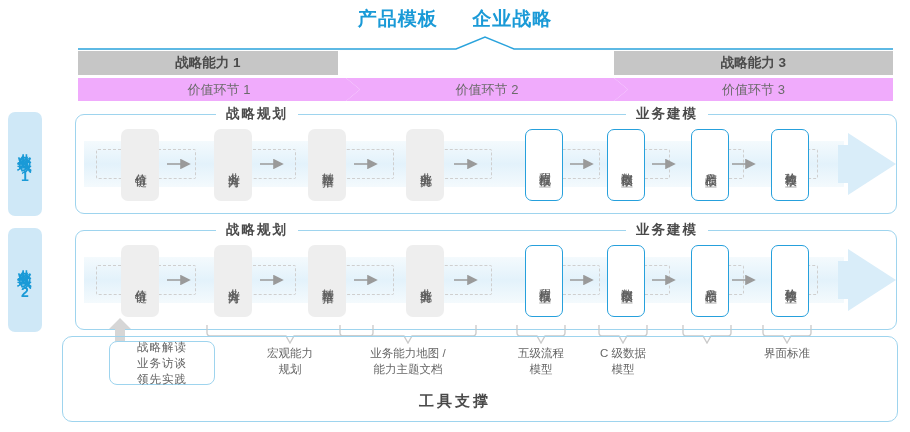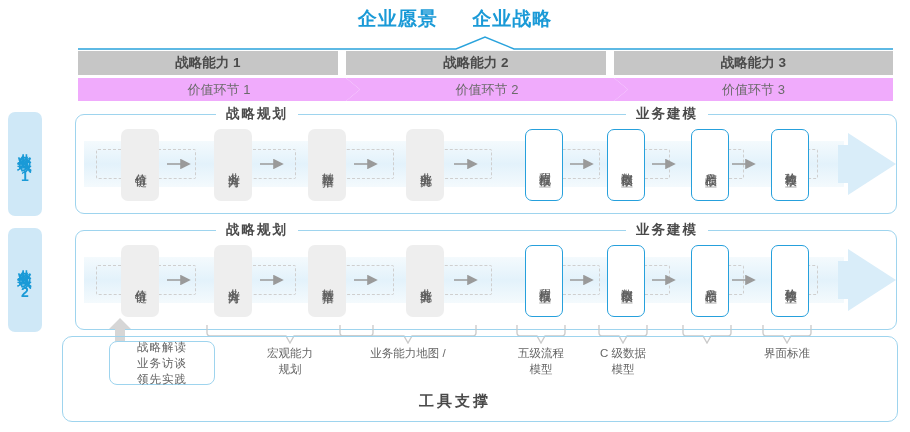--- a/index.html
+++ b/index.html
@@ -128,31 +128,30 @@
     font-weight:bold; font-size:15px; letter-spacing:3px;
   }
   .up-arrow{ position:absolute; }
 </style>
 </head>
 <body>
 
 <div id="root">
 
   <div class="title-row">
-    <span>企业愿景</span>
+    <span>产品模板</span>
     <span class="title-gap"></span>
     <span>企业战略</span>
   </div>
 
   <svg class="peak-line" viewBox="0 0 815 14" preserveAspectRatio="none">
     <path d="M0,13 L378,13 L407,1 L436,13 L815,13" fill="none" stroke="#2aa3dc" stroke-width="1.4"></path>
   </svg>
 
   <div class="cap-bar" style="left:78px;  width:260px;">战略能力 1</div>
-  <div class="cap-bar" style="left:346px; width:260px;">战略能力 2</div>
   <div class="cap-bar" style="left:614px; width:279px;">战略能力 3</div>
 
   <div class="chev first" style="left:78px;  width:282px;">价值环节 1</div>
   <div class="chev mid" style="left:346px; width:282px;">价值环节 2</div>
   <div class="chev last" style="left:614px; width:279px;">价值环节 3</div>
 
   <div class="domain-tab" style="top:112px; height:104px;">
     <span class="vtxt">业务领域 1</span>
   </div>
 
@@ -325,20 +324,21 @@
       <div>领先实践</div>
     </div>
   </div>
 
   <div class="tool-label" style="left:230px; top:346px; width:120px;">
     <div>宏观能力</div>
     <div>规划</div>
   </div>
   <div class="tool-label" style="left:348px; top:346px; width:120px;">
     <div>业务能力地图 /</div>
+    <div>能力主题文档</div>
   </div>
   <div class="tool-label" style="left:481px; top:346px; width:120px;">
     <div>五级流程</div>
     <div>模型</div>
   </div>
   <div class="tool-label" style="left:563px; top:346px; width:120px;">
     <div>C 级数据</div>
     <div>模型</div>
   </div>
   <div class="tool-label" style="left:727px; top:346px; width:120px;">

